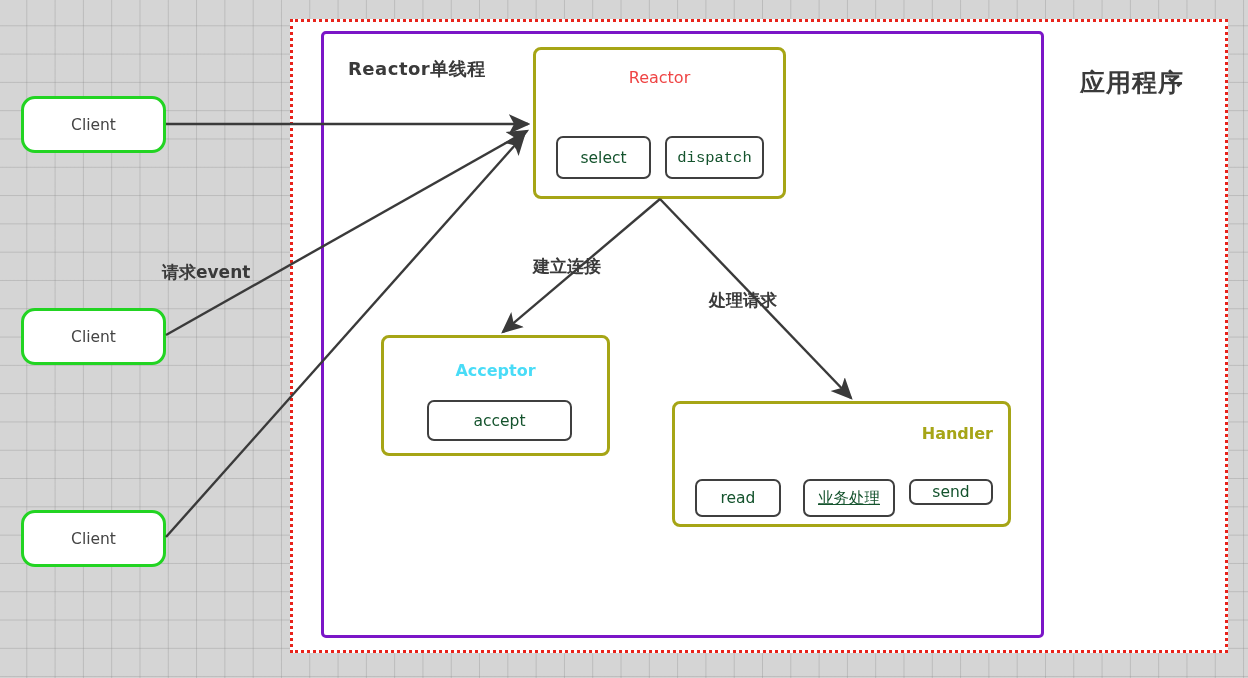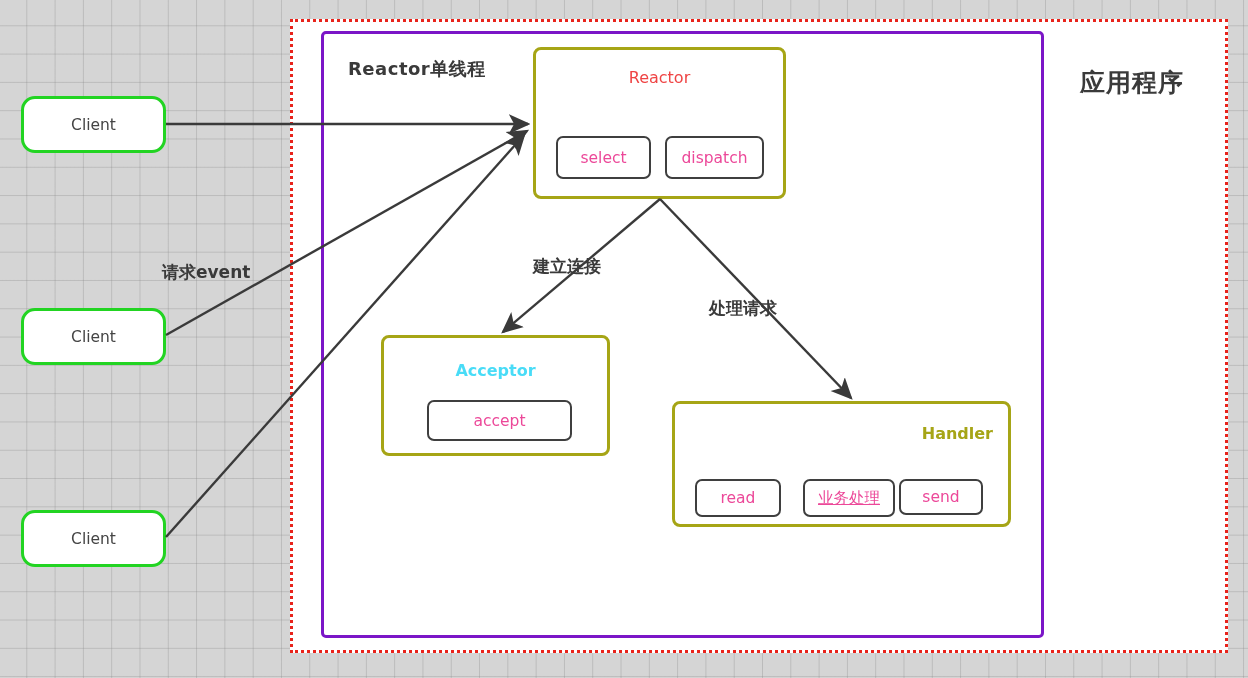--- a/index.html
+++ b/index.html
@@ -99,21 +99,21 @@
     font-weight: normal;
   }
 
   
   .action-btn {
     position: absolute;
     box-sizing: border-box;
     border: 2px solid #3f3f3f;
     border-radius: 7px;
     background: #ffffff;
-    color: #ec4899;
+    color: #14532d;
     font-size: 15.5px;
     display: flex;
     align-items: center;
     justify-content: center;
     white-space: nowrap;
   }
   .action-btn.underlined {
     text-decoration: underline;
   }
 
@@ -169,41 +169,41 @@
   </div>
   <div class="client-box" style="left:21px; top:510px; width:145px; height:57px;">
     <span>Client</span>
   </div>
 
   <div class="olive-box" style="left:533px; top:47px; width:253px; height:152px;">
     <div class="box-title gray" style="left:0; top:18px; width:100%; text-align:center;">Reactor</div>
     <div class="action-btn" style="left:20px; top:86px; width:95px; height:43px;">
       <span>select</span>
     </div>
-    <div class="action-btn" style="left:129px; top:86px; width:99px; height:43px;">
+    <div class="action-btn" style="left:129px; top:86px; width:99px; height:43px;font-family:Liberation Mono, monospace;">
       <span>dispatch</span>
     </div>
   </div>
 
   <div class="olive-box" style="left:381px; top:335px; width:229px; height:121px;">
     <div class="box-title cyan" style="left:0; top:23px; width:100%; text-align:center;">Acceptor</div>
     <div class="action-btn" style="left:43px; top:62px; width:145px; height:41px;">
       <span>accept</span>
     </div>
   </div>
 
   <div class="olive-box" style="left:672px; top:401px; width:339px; height:126px;">
     <div class="box-title olive" style="right:15px; top:20px; text-align:right;">Handler</div>
     <div class="action-btn" style="left:20px; top:75px; width:86px; height:38px;">
       <span>read</span>
     </div>
     <div class="action-btn underlined" style="left:128px; top:75px; width:92px; height:38px;">
       <span>业务处理</span>
     </div>
-    <div class="action-btn" style="left:224px; top:75px; width:84px; height:36px;">
+    <div class="action-btn" style="left:234px; top:75px; width:84px; height:26px;">
       <span>send</span>
     </div>
   </div>
 
   <svg id="arrow-layer" viewBox="0 0 1248 678" xmlns="http://www.w3.org/2000/svg">
     <defs>
       <marker id="arrowhead" markerWidth="9" markerHeight="9" refX="8" refY="4.5" orient="auto" markerUnits="strokeWidth">
         <path d="M0,0.4 L9,4.5 L0,8.6 L2.2,4.5 Z" fill="#3a3a3a"></path>
       </marker>
     </defs>
@@ -214,15 +214,15 @@
 
     <line x1="166" y1="537" x2="524" y2="135" stroke="#3a3a3a" stroke-width="2.4" marker-end="url(#arrowhead)"></line>
 
     <line x1="660" y1="199" x2="503" y2="332" stroke="#3a3a3a" stroke-width="2.4" marker-end="url(#arrowhead)"></line>
 
     <line x1="660" y1="199" x2="851" y2="398" stroke="#3a3a3a" stroke-width="2.4" marker-end="url(#arrowhead)"></line>
   </svg>
 
   <div class="edge-label" style="left:162px; top:261px;">请求event</div>
   <div class="edge-label" style="left:533px; top:255px;">建立连接</div>
-  <div class="edge-label" style="left:709px; top:297px;">处理请求</div>
+  <div class="edge-label" style="left:709px; top:289px;">处理请求</div>
 
 </div>
 
 </body></html>

